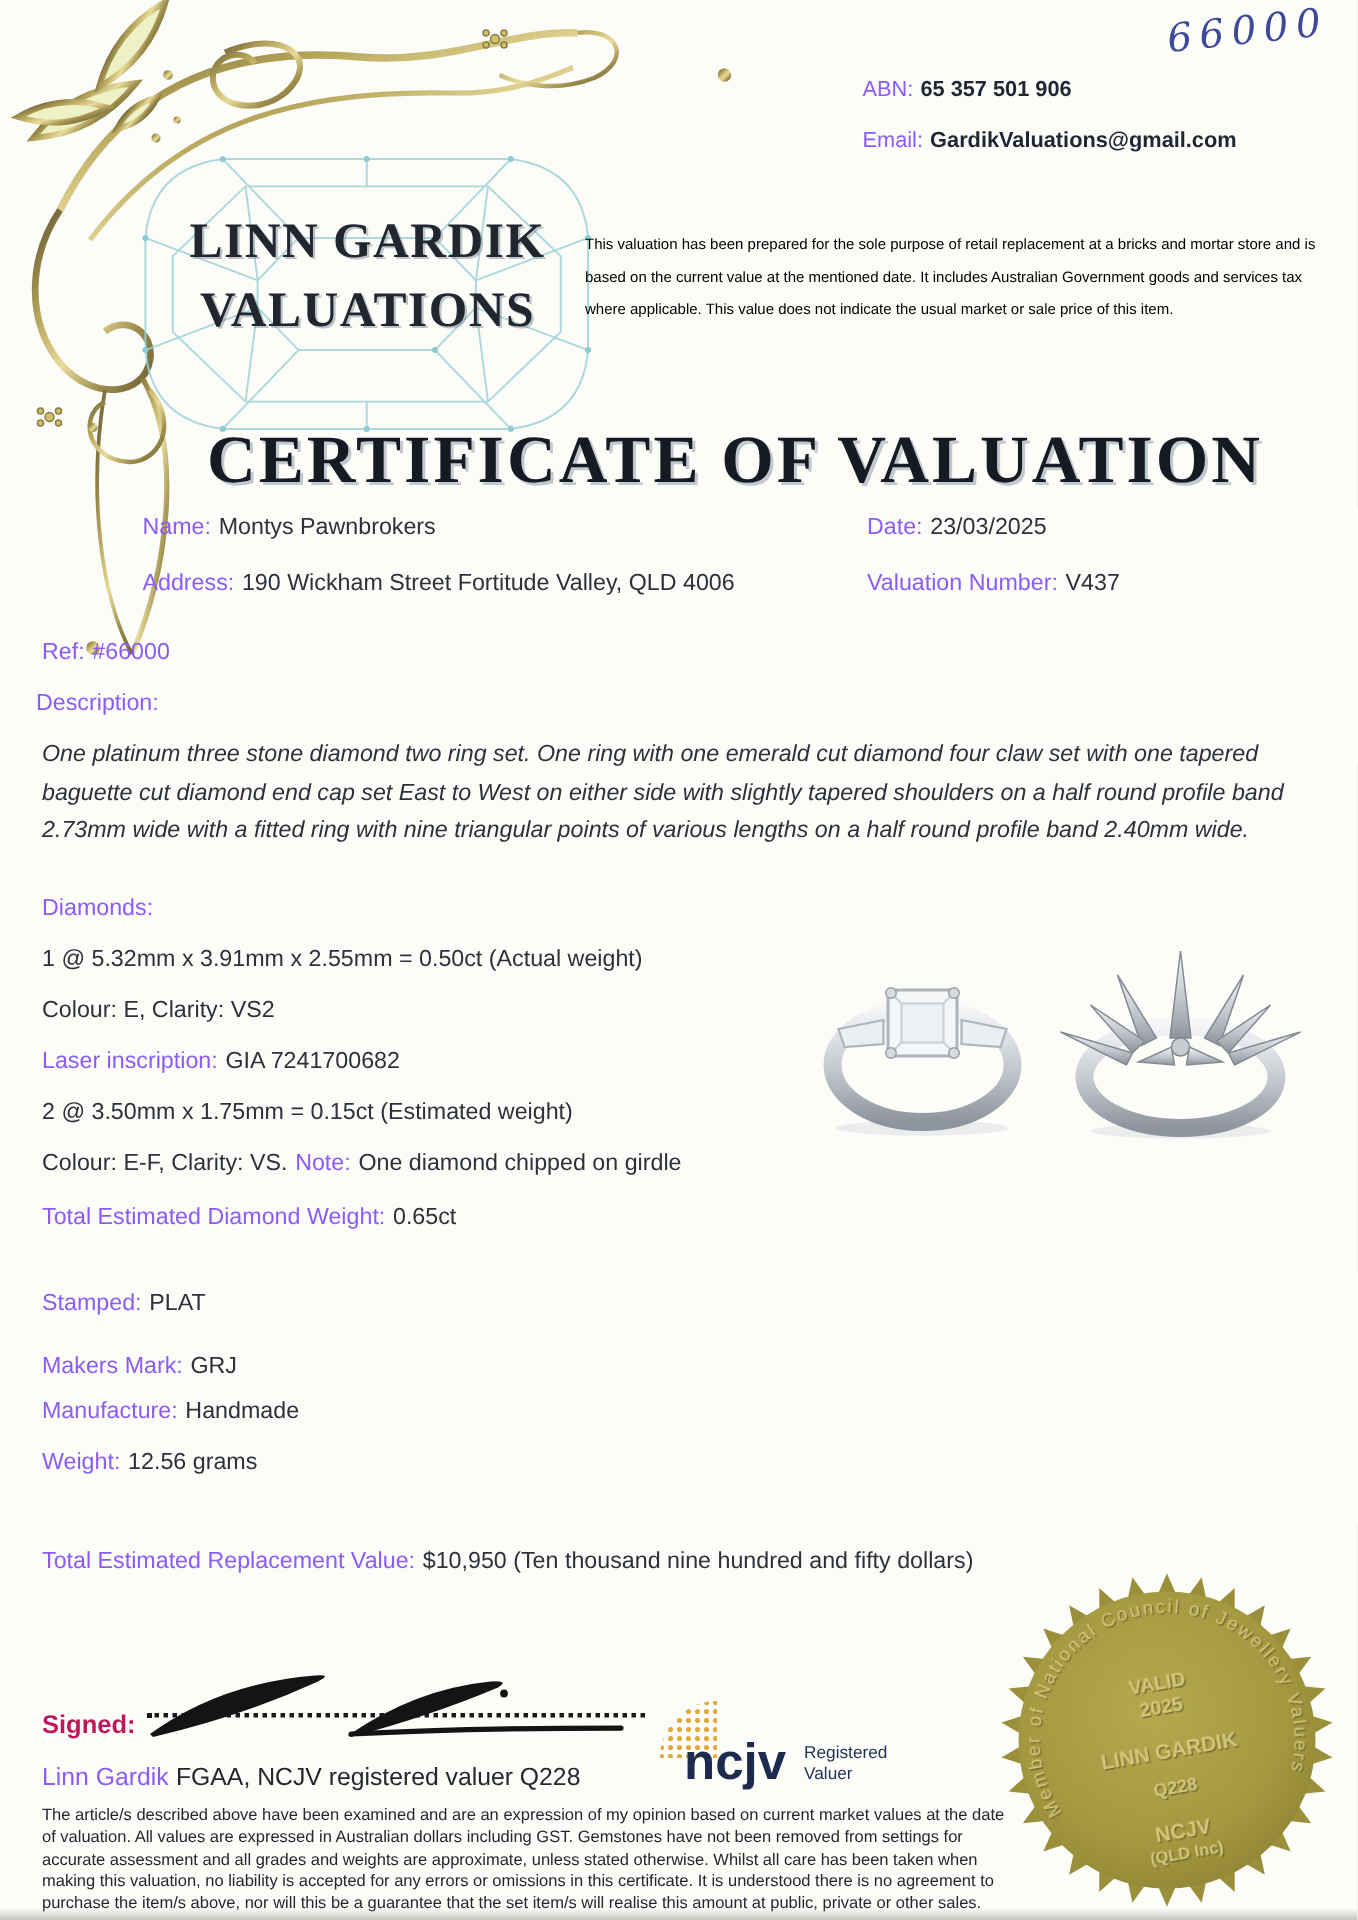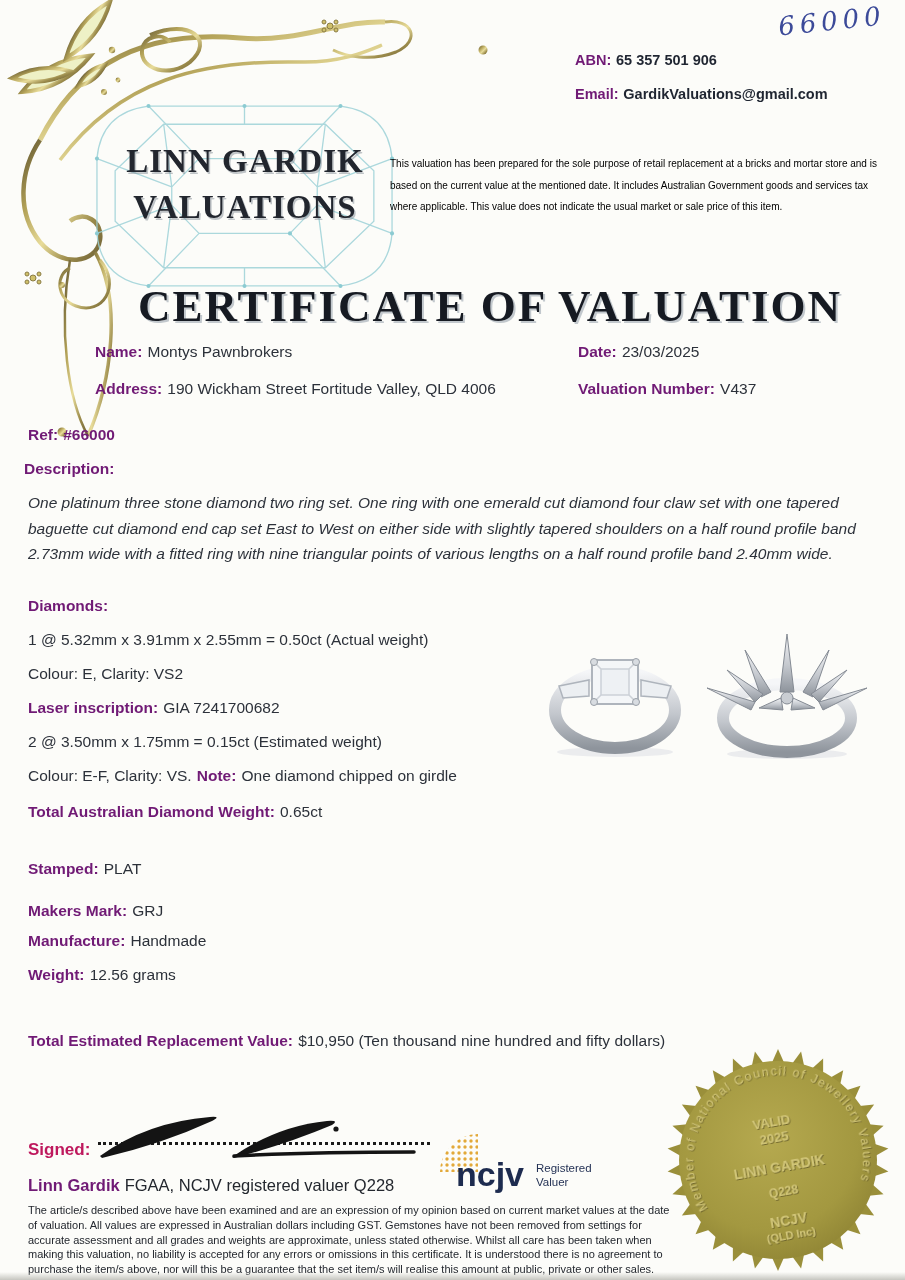--- a/index.html
+++ b/index.html
@@ -2,21 +2,21 @@
 <html><head>
 <meta charset="utf-8">
 <style>
   html,body{margin:0;padding:0;background:#e8e8e6;}
   .page{
     position:relative;width:905px;height:1280px;margin:0 auto;
     background:#fcfcf9;overflow:hidden;
     font-family:"Liberation Sans",sans-serif;color:#2c313a;
   }
   .abs{position:absolute;}
-  .lbl{font-weight:700;color:#701a75;margin-right:.33em;}
+  .lbl{font-weight:400;color:#8b5cf6;margin-right:.33em;}
   .line{font-size:15.5px;white-space:nowrap;}
   .para{font-size:15.5px;line-height:25.5px;font-style:italic;}
   .hdr-line{font-size:14.5px;font-weight:700;color:#1f2531;white-space:nowrap;}
   .intro{font-size:10px;line-height:21.5px;color:#000000;}
   .title{
     font-family:"Liberation Serif",serif;font-weight:700;font-size:45px;
     letter-spacing:2px;color:#161a22;text-align:center;white-space:nowrap;
     text-shadow:2px 2px 0 rgba(125,138,150,.45);
   }
   .logo-text{
@@ -154,21 +154,21 @@
   <div class="abs line" style="left:28px;top:631px">1 @ 5.32mm x 3.91mm x 2.55mm = 0.50ct (Actual weight)</div>
   <div class="abs line" style="left:28px;top:665px">Colour: E, Clarity: VS2</div>
   <div class="abs line" style="left:28px;top:699px">
     <span class="lbl">Laser inscription:</span><span>GIA 7241700682</span>
   </div>
   <div class="abs line" style="left:28px;top:733px">2 @ 3.50mm x 1.75mm = 0.15ct (Estimated weight)</div>
   <div class="abs line" style="left:28px;top:767px">
     <span style="margin-right:.33em">Colour: E-F, Clarity: VS.</span><span class="lbl">Note:</span><span>One diamond chipped on girdle</span>
   </div>
   <div class="abs line" style="left:28px;top:803px">
-    <span class="lbl">Total Australian Diamond Weight:</span><span>0.65ct</span>
+    <span class="lbl">Total Estimated Diamond Weight:</span><span>0.65ct</span>
   </div>
 
   <svg class="abs" style="left:515px;top:630px" width="375" height="135" viewBox="0 0 375 135">
     <defs>
       <linearGradient id="metal" x1="0" y1="0" x2="0" y2="1">
         <stop offset="0%" stop-color="#f5f6f8"></stop>
           <stop offset="55%" stop-color="#c3c7cd"></stop>
         <stop offset="100%" stop-color="#8e949c"></stop>
       </linearGradient>
     </defs>

